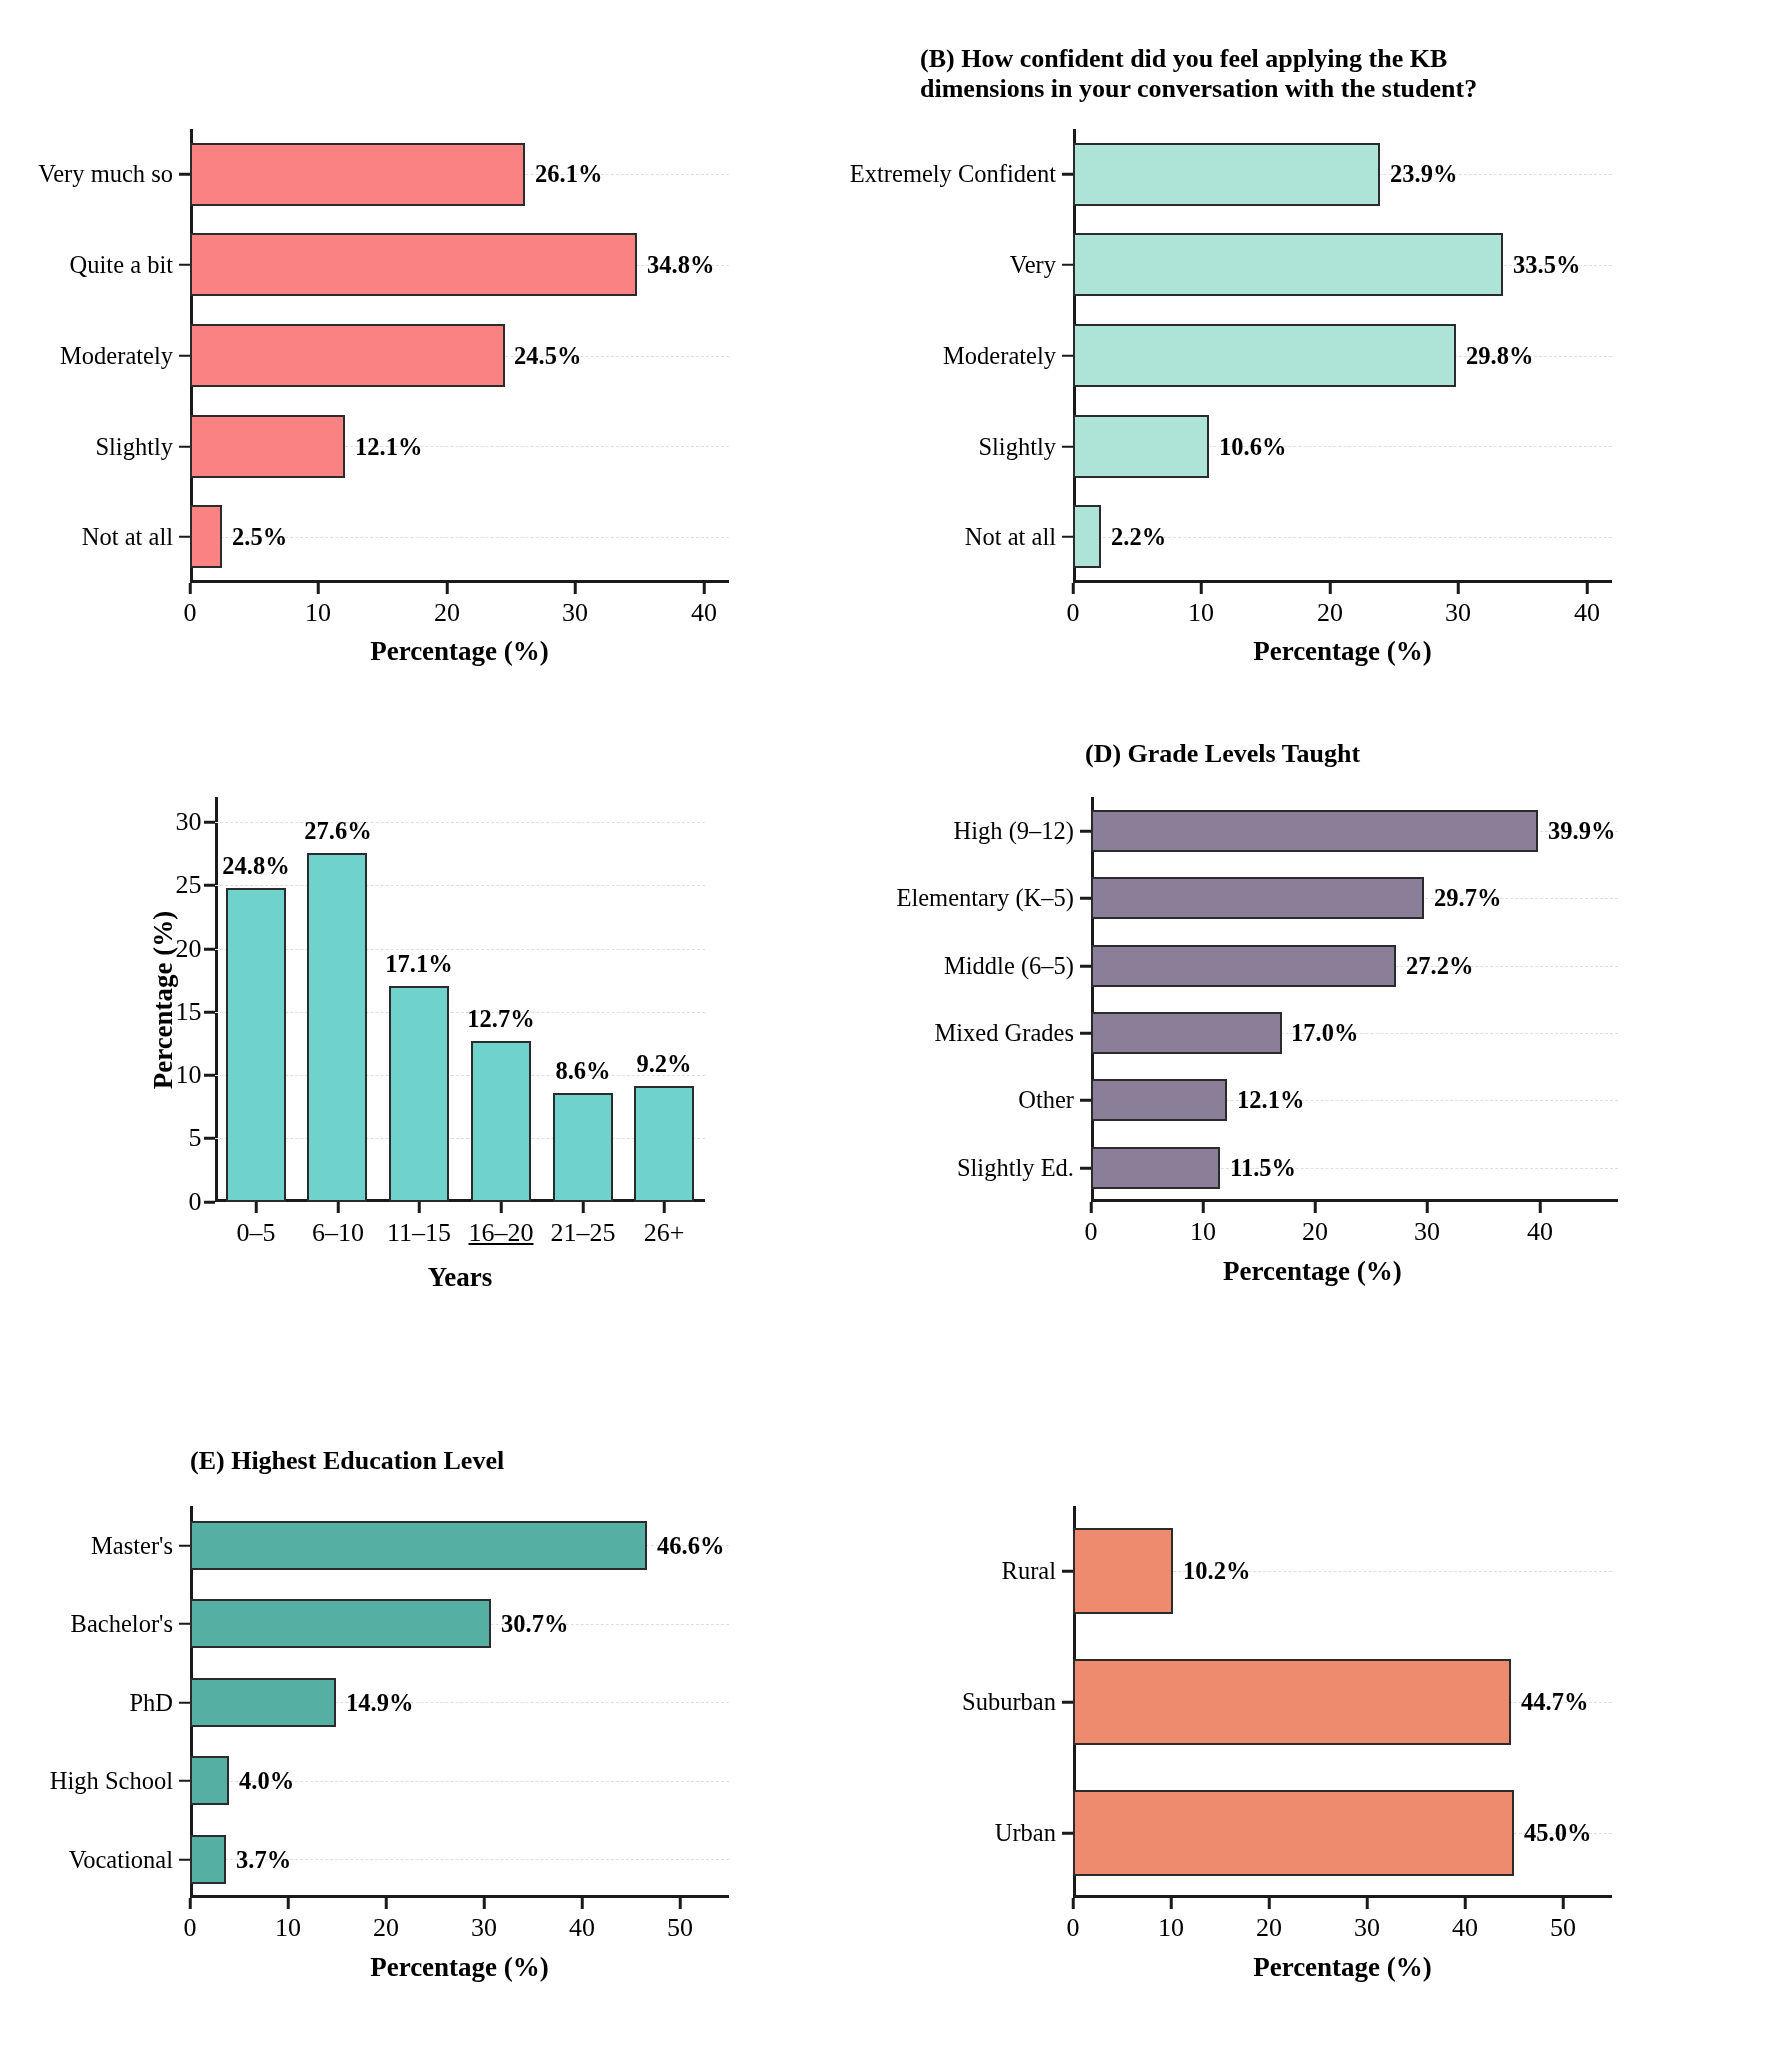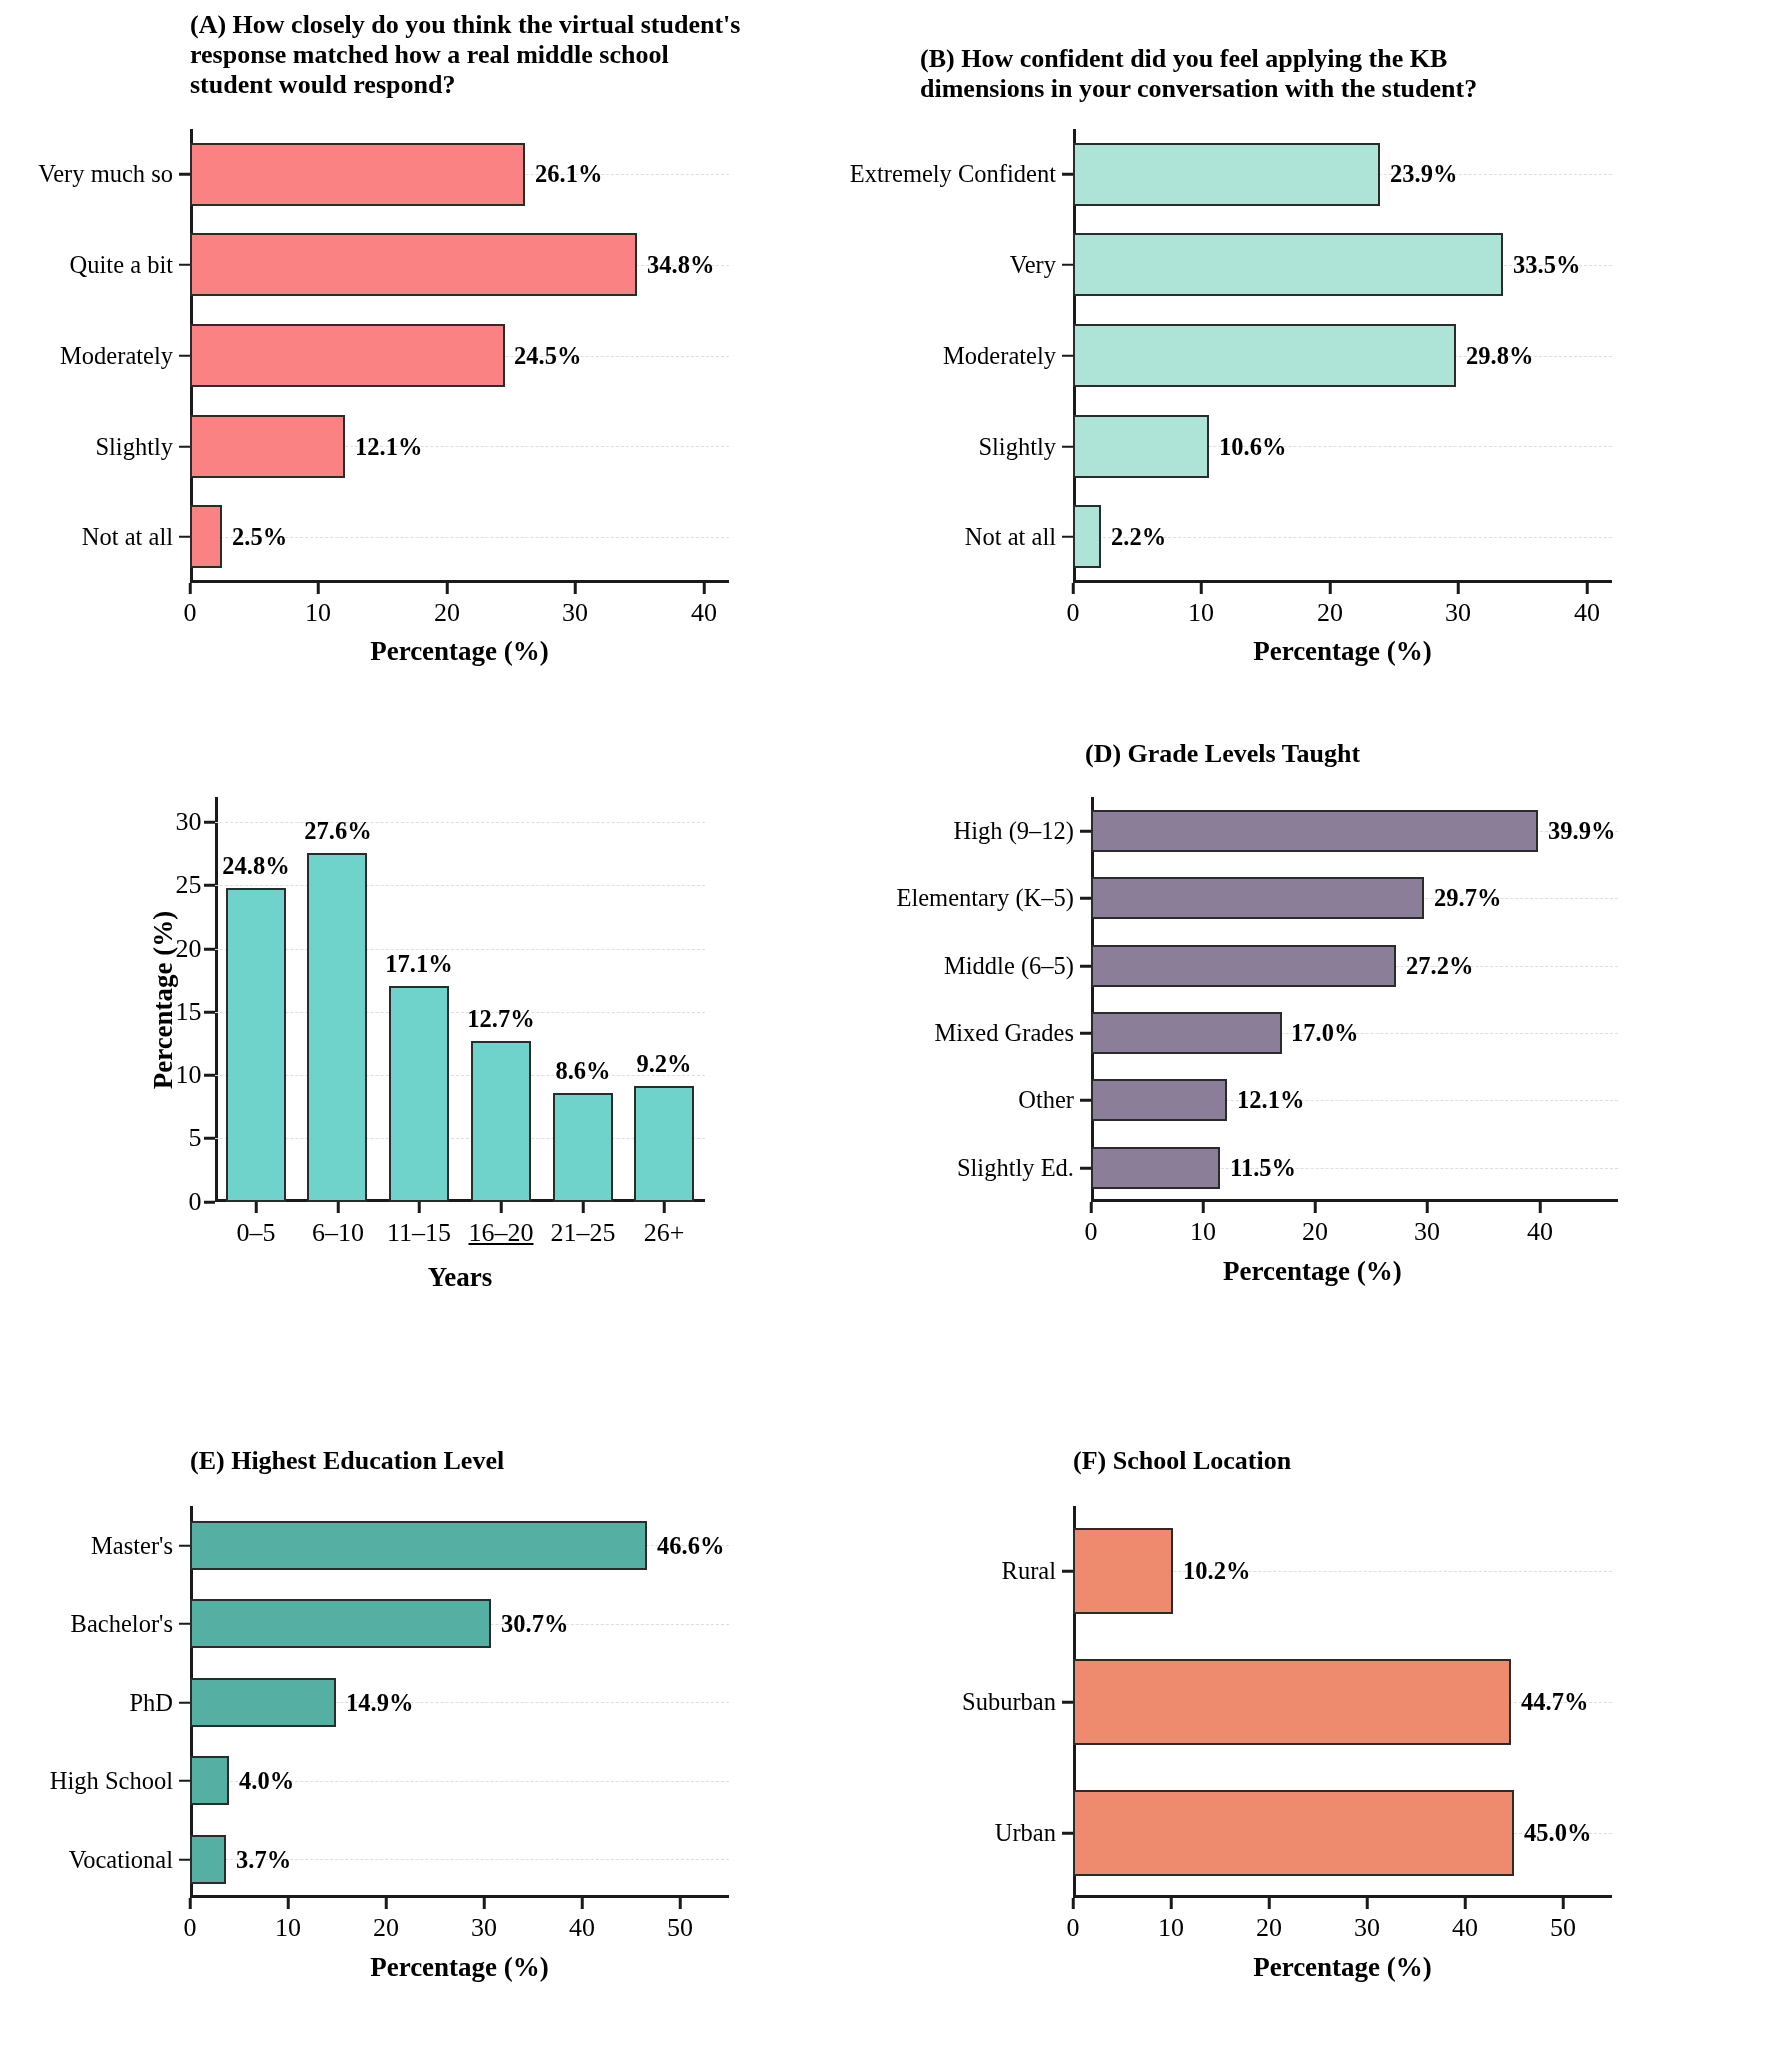--- a/index.html
+++ b/index.html
@@ -103,23 +103,20 @@
     white-space:nowrap;
     transform-origin:center center;
   }
 </style>
 </head>
 <body>
 
 <div class="figure">
 
   <div class="panel">
-    <div class="ptitle" style="left:190px;top:9.8px;width:686px;">(A) How closely do you think the virtual student's
-response matched how a real middle school
-student would respond?</div>
     <div class="plot" style="left:190px;top:129px;width:539px;height:454px;">
       <div class="axes">
         <div class="spine-left"></div>
         <div class="spine-bottom"></div>
         <div id="A-grid">
             <div class="gridline" style="top: 45px;"></div>
             <div class="gridline" style="top: 136px;"></div>
             <div class="gridline" style="top: 227px;"></div>
             <div class="gridline" style="top: 317px;"></div>
             <div class="gridline" style="top: 408px;"></div>
@@ -426,21 +423,20 @@
             <div class="xtick-num" style="left: 392px;">40</div>
             <div class="xtick-mark" style="left: 490px;"></div>
             <div class="xtick-num" style="left: 490px;">50</div>
           </div>
       </div>
       <div class="axis-title-x" style="top:100%;margin-top:54px;">Percentage (%)</div>
     </div>
   </div>
 
   <div class="panel">
-    <div class="ptitle" style="left:184px;top:18.4px;width:552px;">(F) School Location</div>
     <div class="plot" style="left:184px;top:78px;width:539px;height:392px;">
       <div class="axes">
         <div class="spine-left"></div>
         <div class="spine-bottom"></div>
         <div id="F-grid">
             <div class="gridline" style="top: 65px;"></div>
             <div class="gridline" style="top: 196px;"></div>
             <div class="gridline" style="top: 327px;"></div>
           </div>
         <div id="F-bars">

